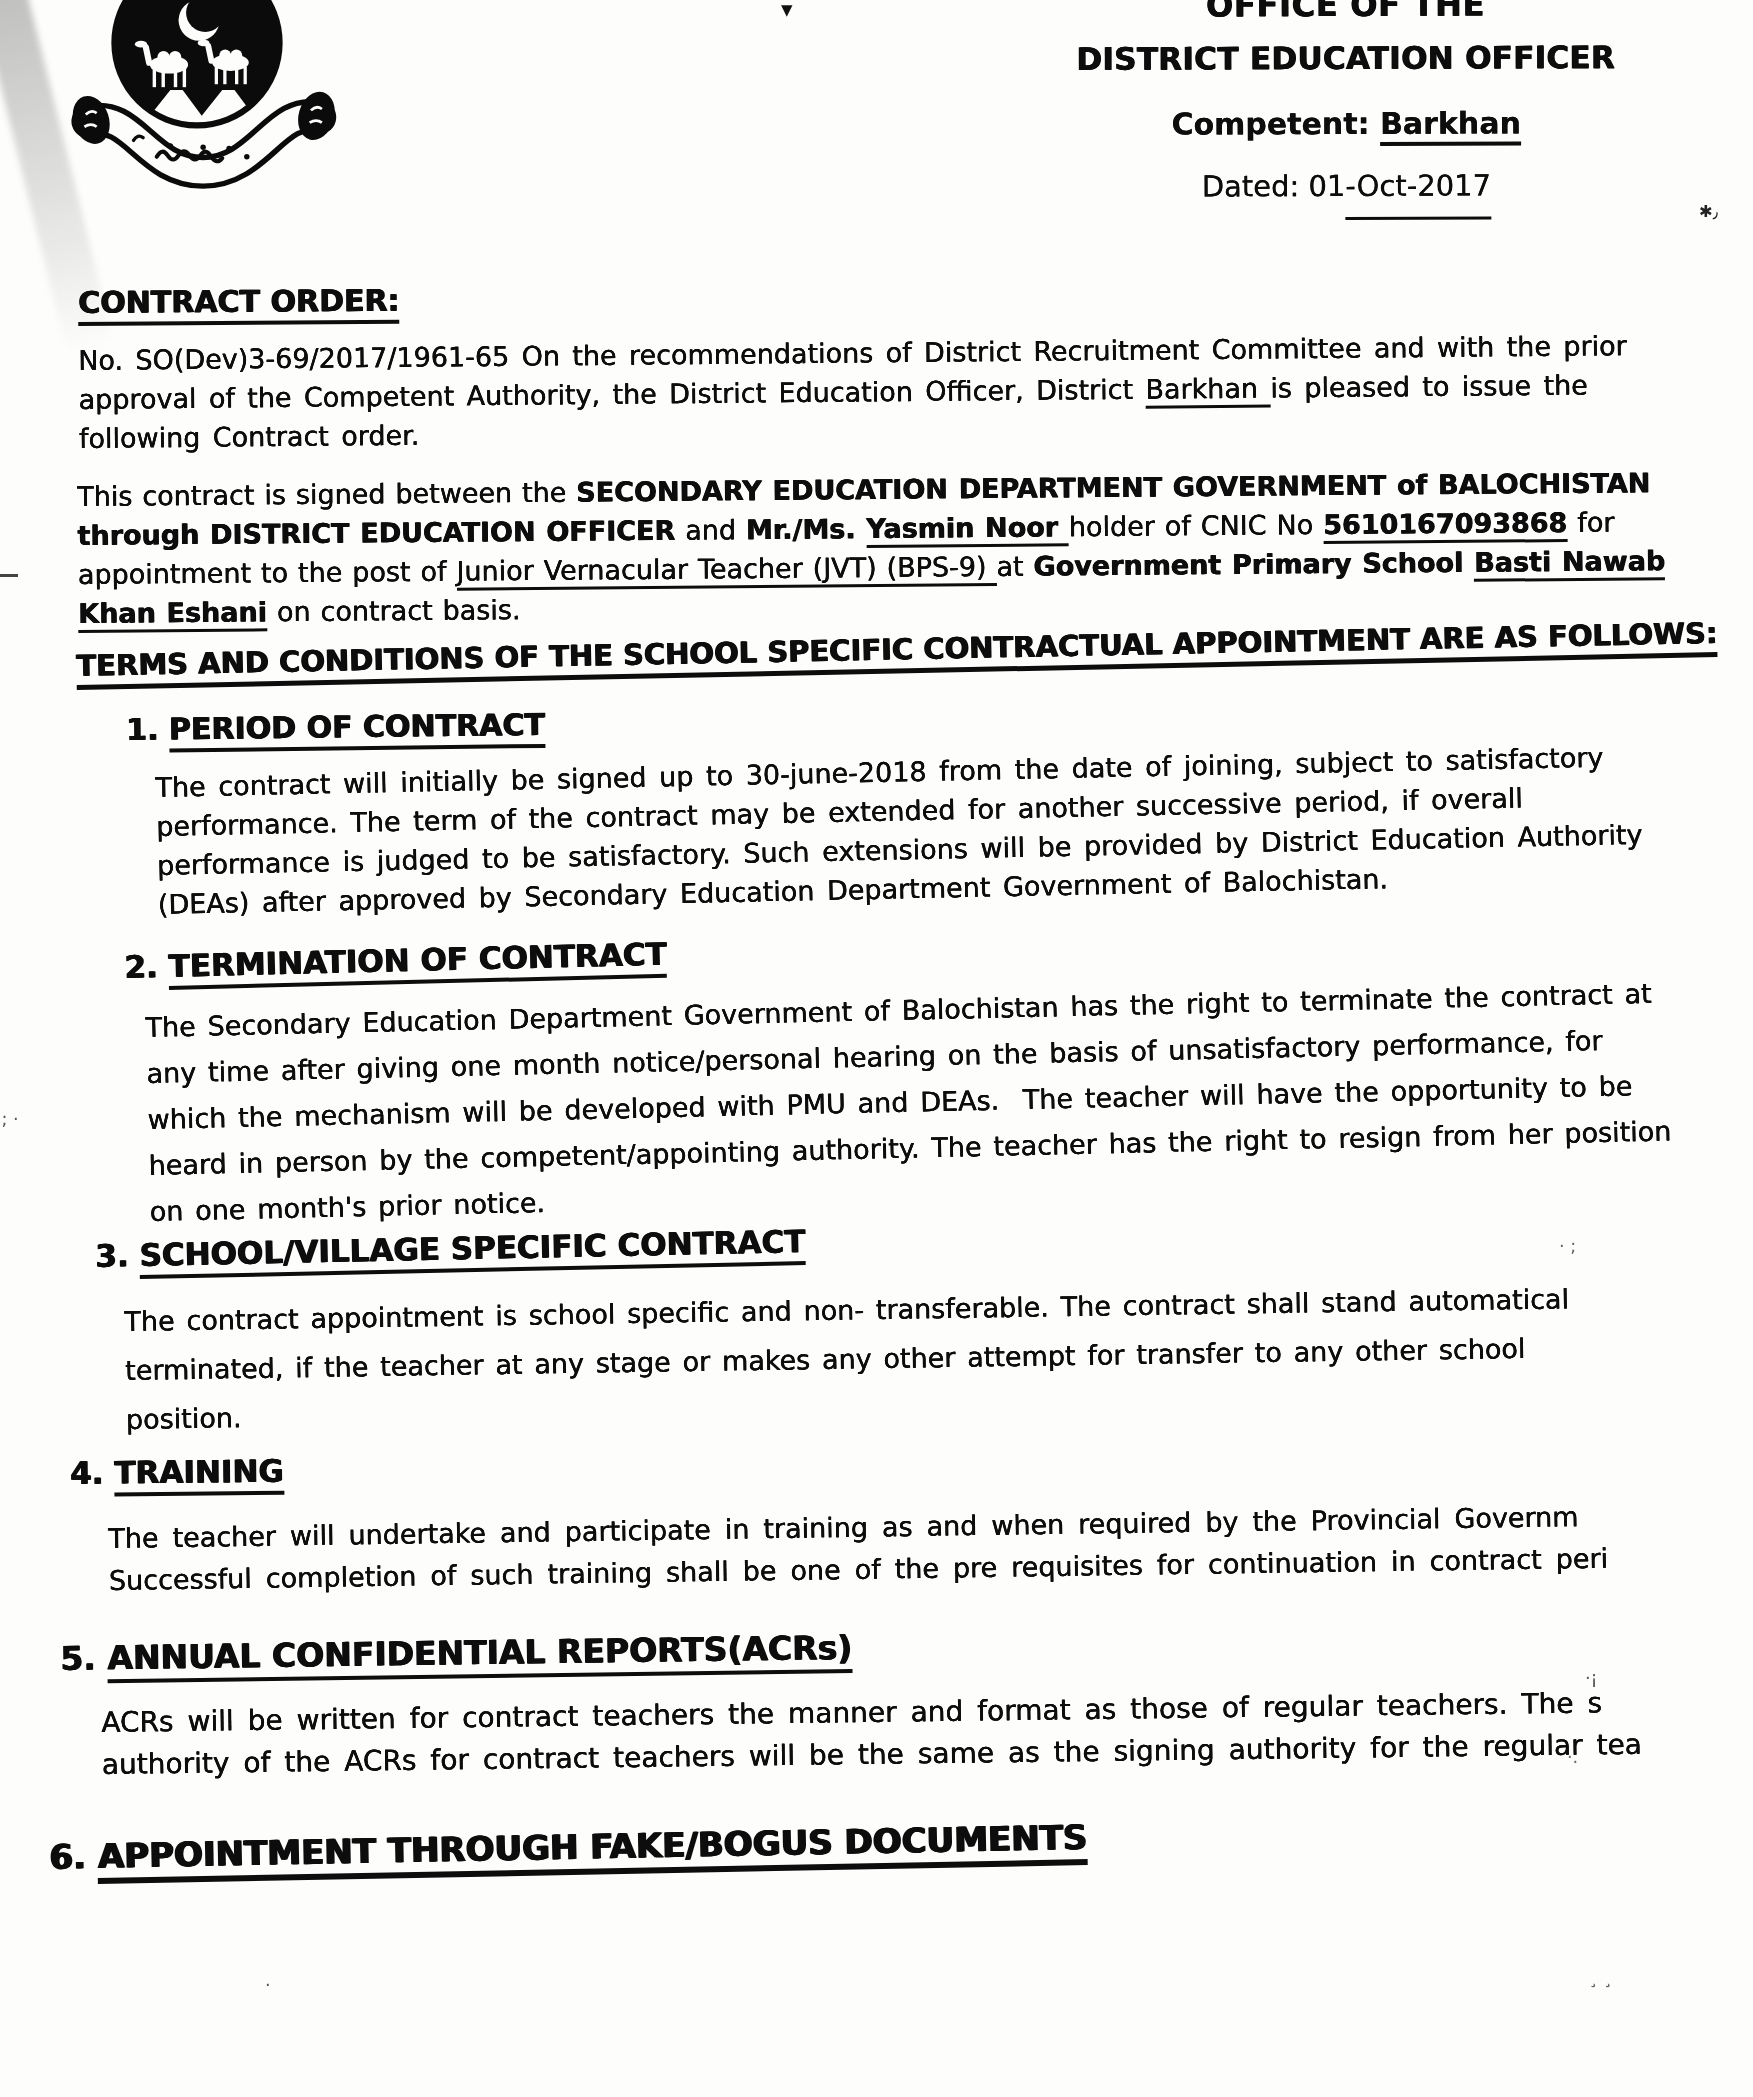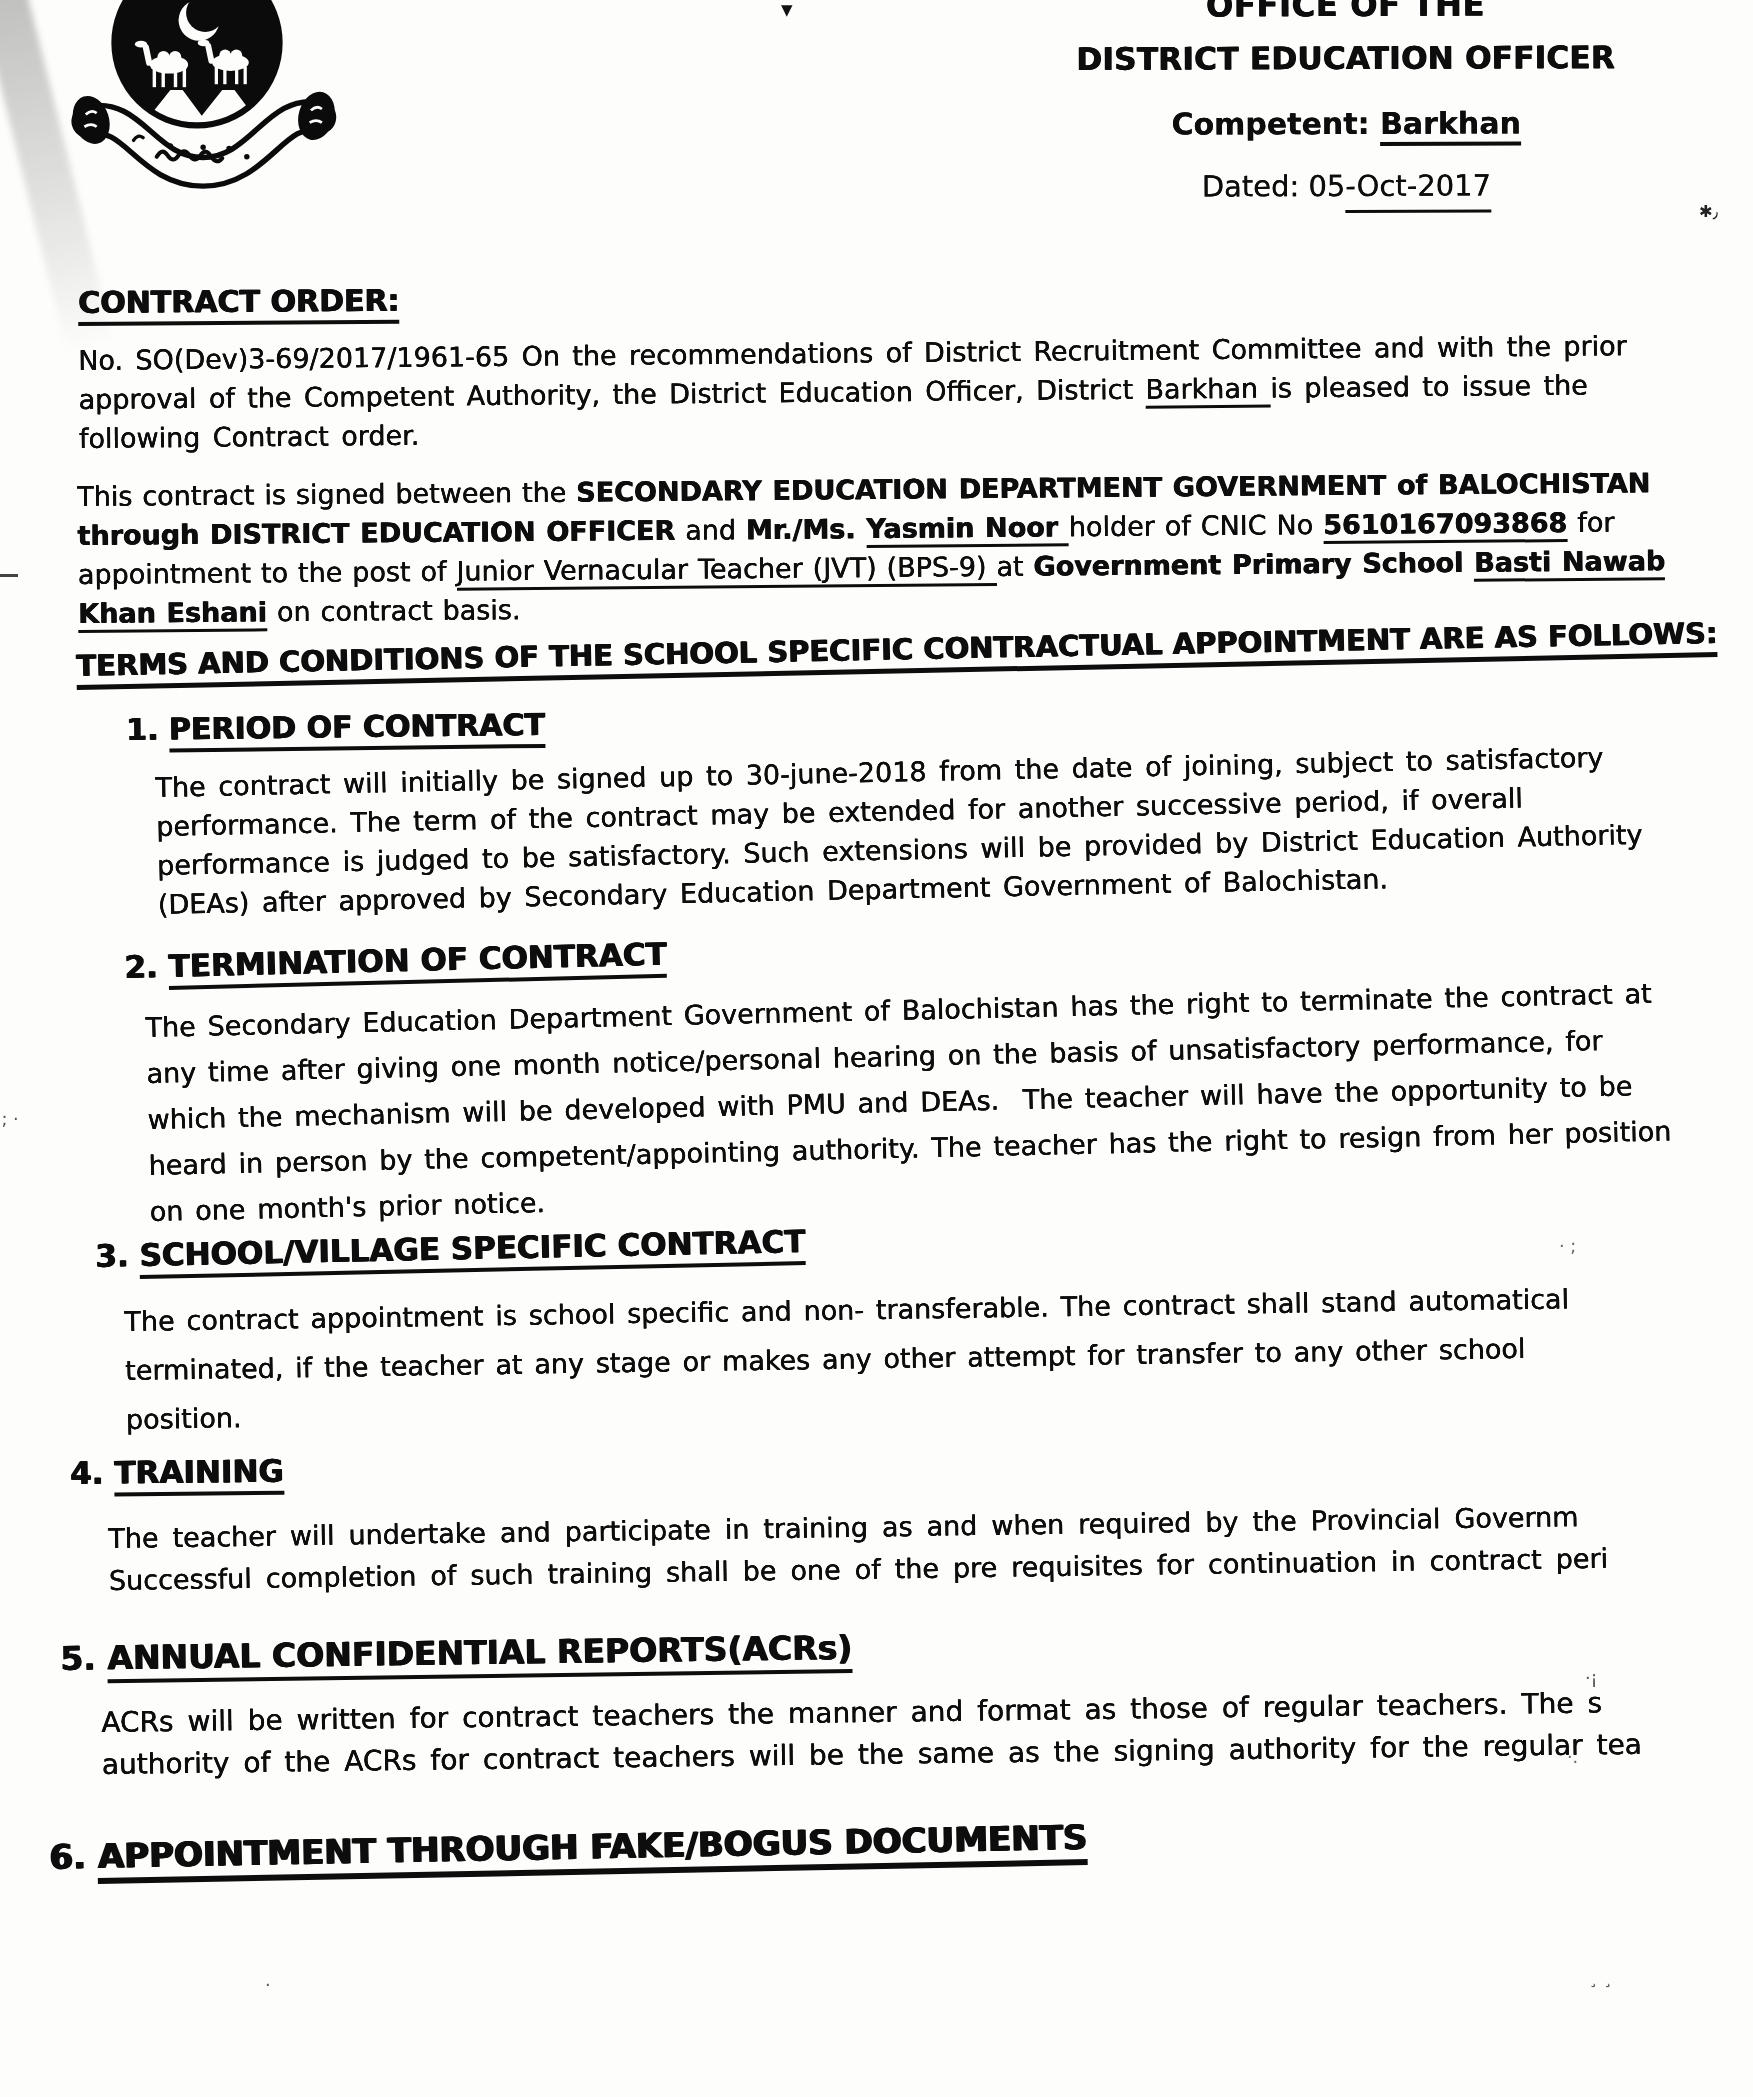--- a/index.html
+++ b/index.html
@@ -15,21 +15,21 @@
   #header-col{position:absolute;left:1053px;top:0;width:586px;height:225px;transform:rotate(-0.2deg);}
   #office-line{position:absolute;top:-13.6px;left:0;width:100%;text-align:center;
     font-size:32px;font-weight:bold;letter-spacing:0.7px;text-shadow:0.4px 0 0 currentColor,-0.4px 0 0 currentColor;}
   #deo-title{position:absolute;top:40px;left:0;width:100%;text-align:center;
     font-size:31px;font-weight:bold;letter-spacing:0.3px;text-shadow:0.5px 0 0 currentColor,-0.5px 0 0 currentColor;}
   #district-line{position:absolute;top:106px;left:0;width:100%;text-align:center;
     font-size:30px;font-weight:bold;text-shadow:0.3px 0 0 currentColor;}
   #district-line .uv{border-bottom:4.1px solid #0d0d0d;padding-bottom:1.4px;}
   #dated-line{position:absolute;top:169px;left:0;width:100%;text-align:center;
     font-size:29px;text-shadow:0.3px 0 0 currentColor;}
-  #dated-line .uv{border-bottom:3.4px solid #0d0d0d;padding-bottom:7px;}
+  #dated-line .uv{border-bottom:3.4px solid #0d0d0d;padding-bottom:14px;}
   
   #emblem{position:absolute;left:68px;top:-48px;width:273px;height:256px;}
   
   .block{position:absolute;transform-origin:0 0;}
   .line{white-space:nowrap;}
   .line span{white-space:pre;text-shadow:0.3px 0 0 currentColor,-0.1px 0 0 currentColor;}
   .line span.b{font-weight:bold;text-shadow:0.5px 0 0 currentColor,-0.3px 0 0 currentColor;}
   .line span.u{border-bottom:3.4px solid #0d0d0d;padding-bottom:0.7px;}
   .heading .line span{font-weight:bold;text-shadow:0.7px 0 0 currentColor,-0.5px 0 0 currentColor;}
   .heading .line span.u{border-bottom:4.8px solid #0d0d0d;padding-bottom:2px;}
@@ -126,21 +126,21 @@
       <circle cx="236" cy="288" r="4" fill="#0b0b0b"></circle>
         <circle cx="262" cy="300" r="4" fill="#0b0b0b"></circle>
       <path d="M96,276 q6,-10 14,-4" fill="none" stroke="#0b0b0b" stroke-width="5" stroke-linecap="round"></path>
     </g>
   </svg>
 
   <div id="header-col">
     <div id="office-line">OFFICE OF THE</div>
     <div id="deo-title">DISTRICT EDUCATION OFFICER</div>
     <div id="district-line"><span>Competent: </span><span class="uv">Barkhan</span></div>
-    <div id="dated-line"><span>Dated: 05</span><span class="uv">-Oct-2017</span></div>
+    <div id="dated-line"><span>Dated: 01</span><span class="uv">-Oct-2017</span></div>
   </div>
 
   <div id="document-body">
       <div class="block heading block-contract-order">
         <div class="line"><span class="b u">CONTRACT ORDER:</span></div>
       </div>
       <div class="block para block-intro">
         <div class="line"><span>No. SO(Dev)3-69/2017/1961-65 On the recommendations of District Recruitment Committee and with the prior</span></div>
         <div class="line"><span>approval of the Competent Authority, the District Education Officer, District </span><span class="u">Barkhan </span><span>is pleased to issue the</span></div>
         <div class="line"><span>following Contract order.</span></div>

